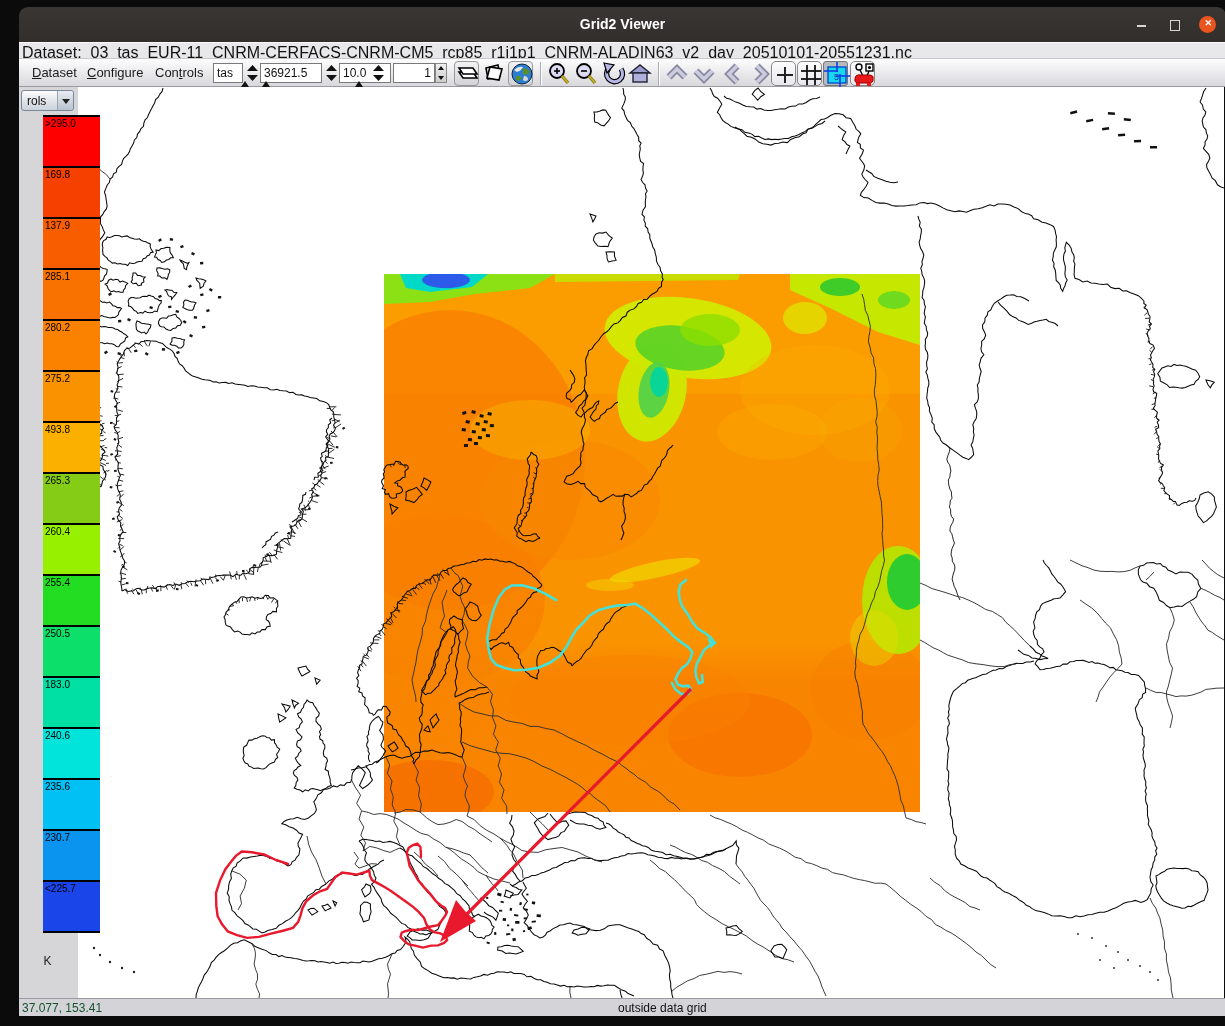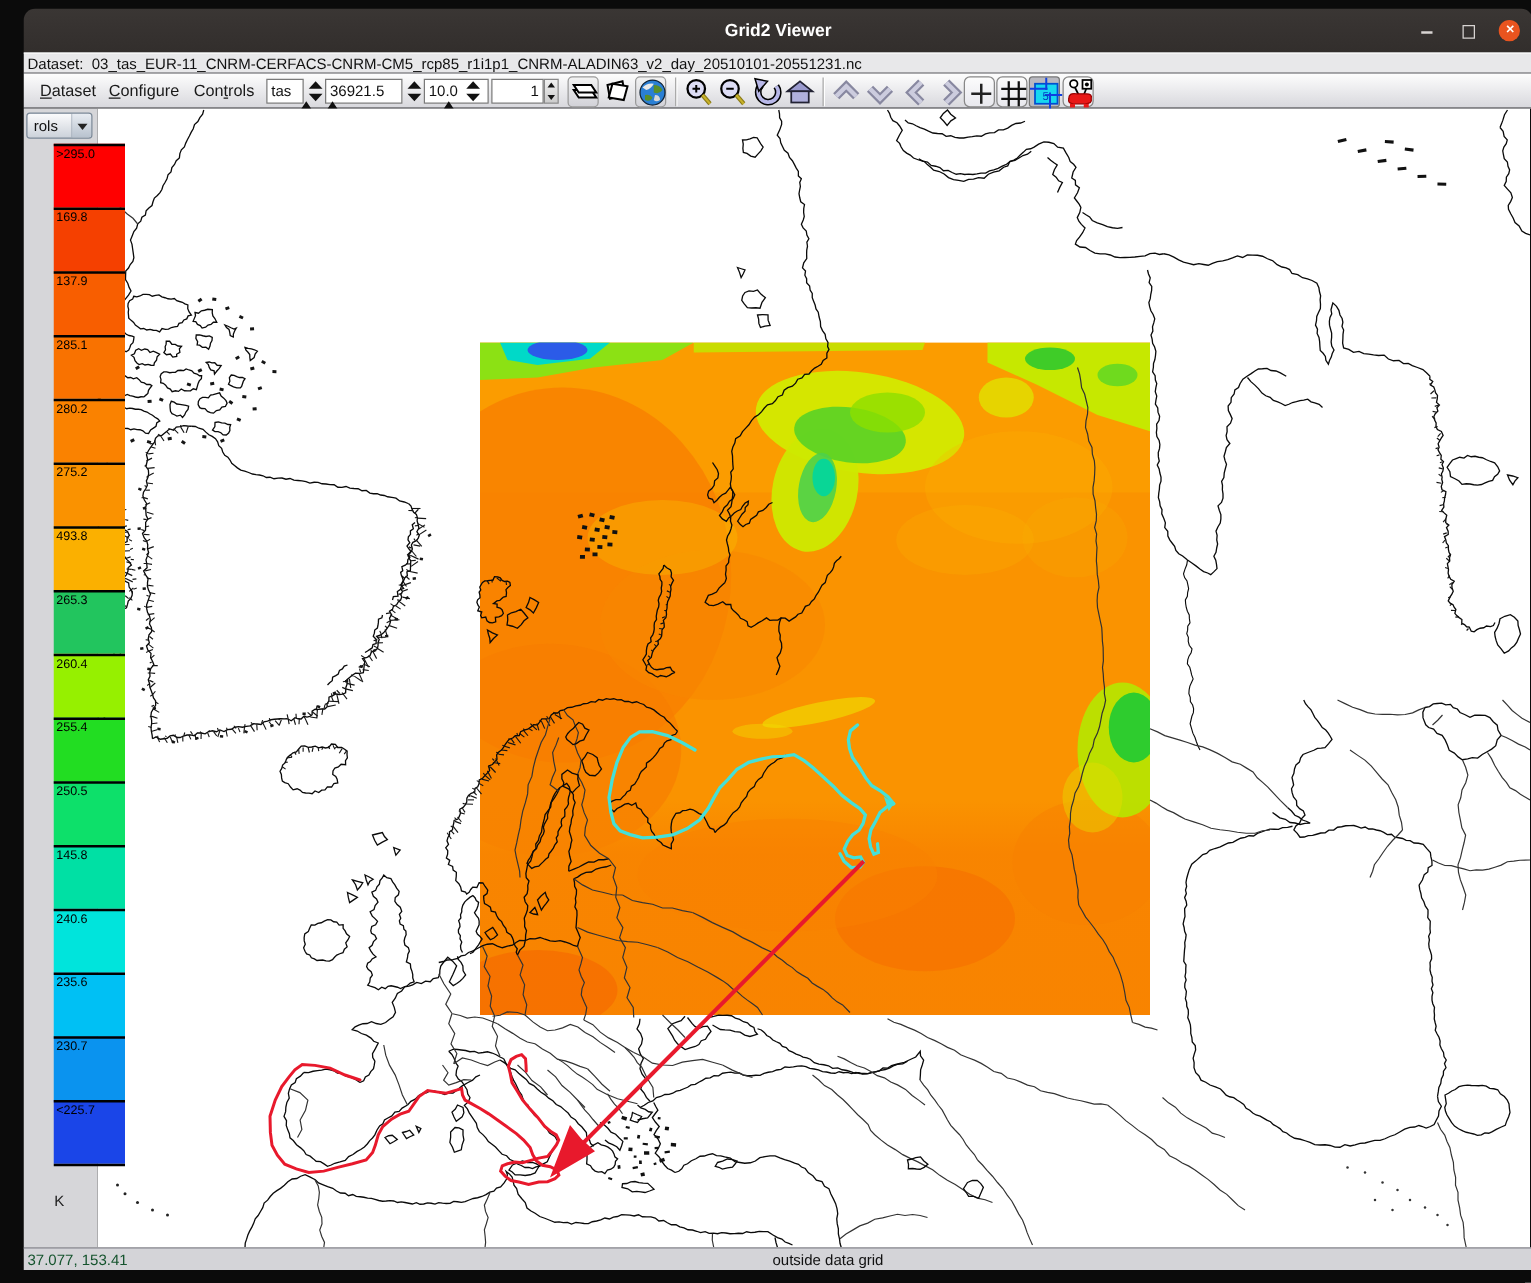--- a/index.html
+++ b/index.html
@@ -4,21 +4,21 @@
 html,body { width:1225px; height:1026px; background:#0b0b0b; font-family:"Liberation Sans",sans-serif; overflow:hidden; }
 #win { position:absolute; left:19px; top:7px; width:1207px; height:1009px; }
 #titlebar { position:absolute; left:0; top:0; width:100%; height:35px; background:linear-gradient(#3a3634,#322e2c); border-radius:9px 9px 0 0; }
 #title { position:absolute; width:100%; text-align:center; top:9px; color:#fff; font-size:14px; font-weight:bold; }
 .winbtn { position:absolute; top:0; height:35px; }
 #min { right:80px; width:9px; } #min:before { content:""; position:absolute; left:0px; top:18px; width:9px; height:2px; background:#d8d4d2; }
 #max { right:46px; width:10px; } #max:before { content:""; position:absolute; left:0px; top:13px; width:8px; height:9px; border:1.5px solid #d8d4d2; }
 #close { right:10px; width:18px; } #close:before { content:""; position:absolute; right:0px; top:9px; width:17px; height:17px; background:#E9541F; border-radius:50%; }
 #close:after { content:"\2715"; position:absolute; right:4px; top:11px; color:#fff; font-size:9px; font-weight:bold; z-index:2; }
 #datasetbar { position:absolute; left:0; top:35px; width:100%; height:16px; background:#e8e8ea; border-top:1px solid #fafafa; }
-#datasetbar span { position:absolute; left:3px; top:1px; font-size:12px; color:#111; }
+#datasetbar span { position:absolute; left:3px; top:1px; font-size:16px; color:#111; }
 #toolbar { position:absolute; left:0; top:51px; width:100%; height:29px; background:linear-gradient(#fdfdfd,#d8d8dd); border-bottom:1px solid #9a9aa0; border-top:1px solid #c8c8cc; }
 .menu { position:absolute; top:6px; font-size:13px; color:#1a1a1a; }
 .menu u { text-decoration:underline; }
 .tbox { position:absolute; top:4px; height:20px; background:#fff; border:1px solid #7a7a7a; font-size:12px; color:#111; padding:2px 3px 0 3px; }
 .spin { position:absolute; top:4px; }
 .sep { position:absolute; top:3px; width:2px; height:23px; border-left:1px solid #aaa; border-right:1px solid #fff; }
 .icbtn { position:absolute; top:2px; width:25px; height:25px; }
 .icbtn.raised { background:linear-gradient(#f2f2f2,#d2d2d8); border:1px solid #999; border-radius:4px; }
 .icbtn.white { background:linear-gradient(#fcfcfc,#e8e8ee); border:1px solid #888; border-radius:5px; }
 .icbtn.pressed { background:#b9b9c0; border:1px solid #777; border-radius:3px; }
@@ -928,34 +928,34 @@
         </div>
         <div class="cbseg" style="top:232px;background:#FA8200">
           <span>280.2</span>
         </div>
         <div class="cbseg" style="top:283px;background:#FA9200">
           <span>275.2</span>
         </div>
         <div class="cbseg" style="top:334px;background:#FBB000">
           <span>493.8</span>
         </div>
-        <div class="cbseg" style="top:385px;background:#22c55e">
+        <div class="cbseg" style="top:385px;background:#84cc16">
           <span>265.3</span>
         </div>
         <div class="cbseg" style="top:436px;background:#96F000">
           <span>260.4</span>
         </div>
         <div class="cbseg" style="top:487px;background:#22DD22">
           <span>255.4</span>
         </div>
         <div class="cbseg" style="top:538px;background:#0DE06A">
           <span>250.5</span>
         </div>
         <div class="cbseg" style="top:589px;background:#00E0A4">
-          <span>145.8</span>
+          <span>183.0</span>
         </div>
         <div class="cbseg" style="top:640px;background:#00E4DC">
           <span>240.6</span>
         </div>
         <div class="cbseg" style="top:691px;background:#00C0F4">
           <span>235.6</span>
         </div>
         <div class="cbseg" style="top:742px;background:#0A93EF">
           <span>230.7</span>
         </div>

